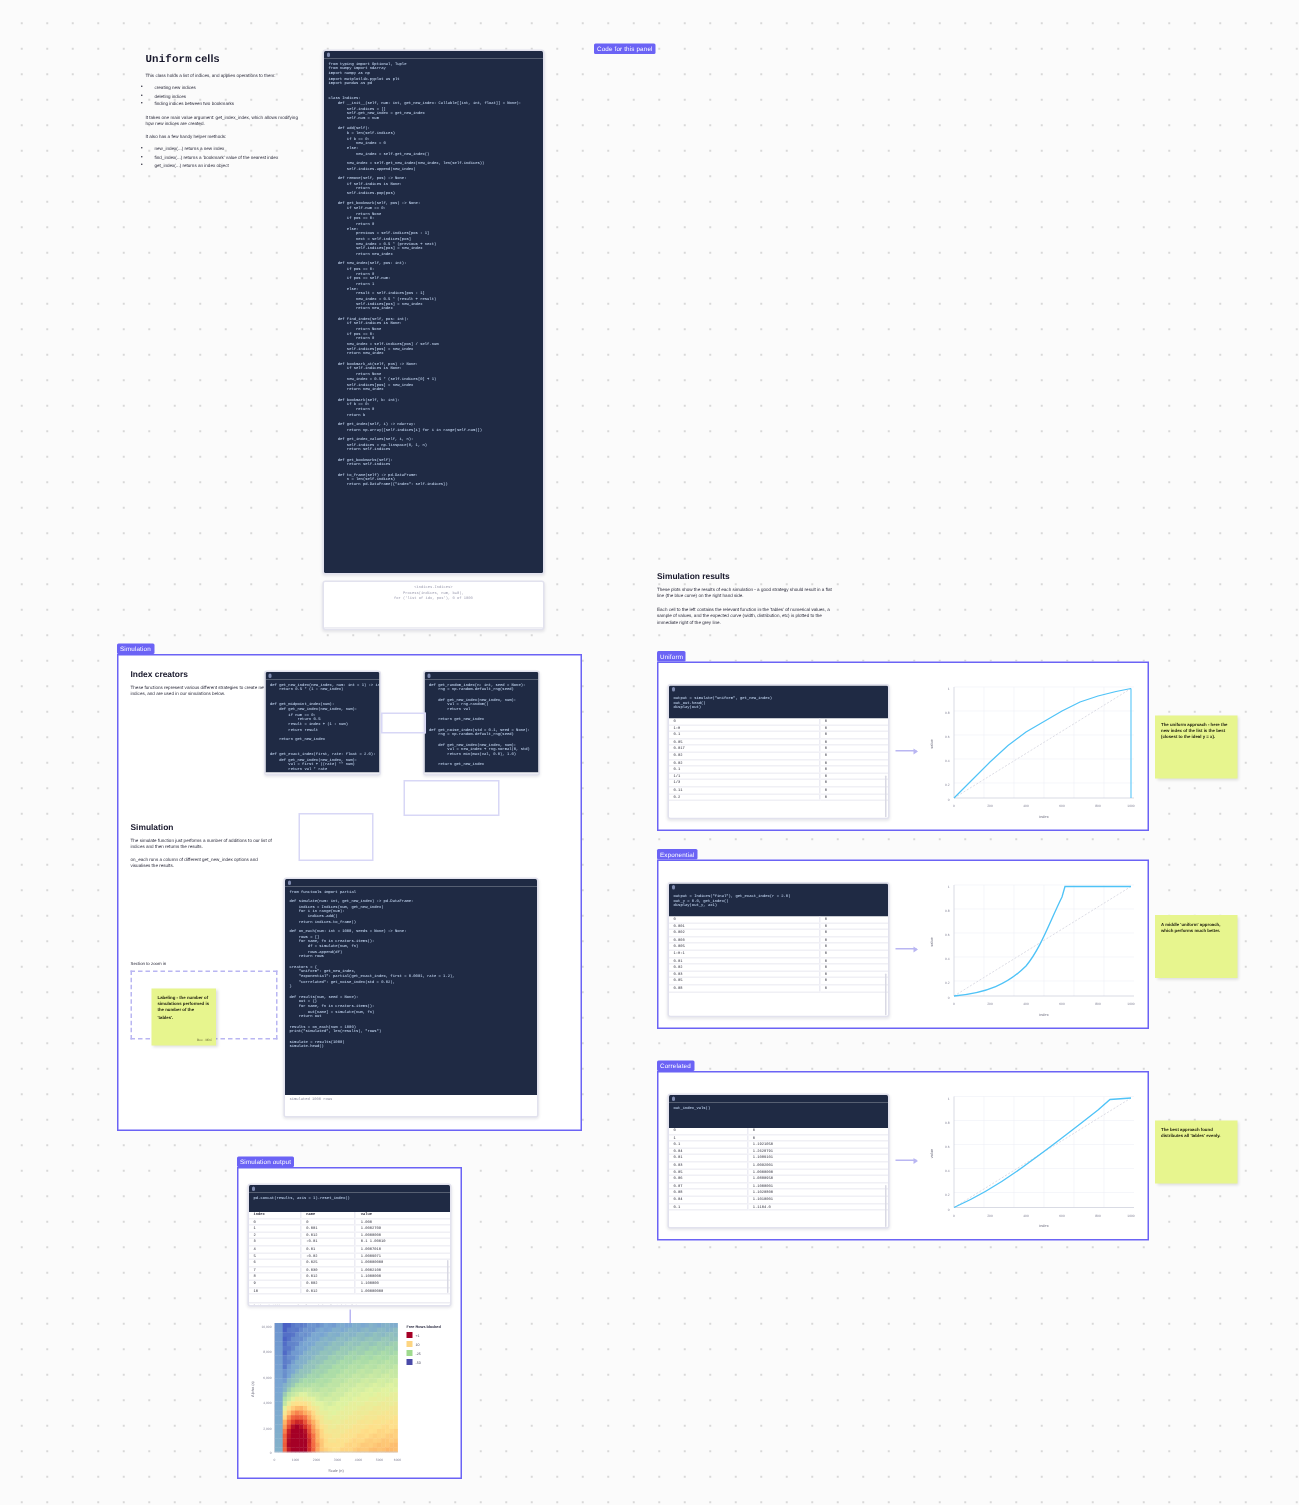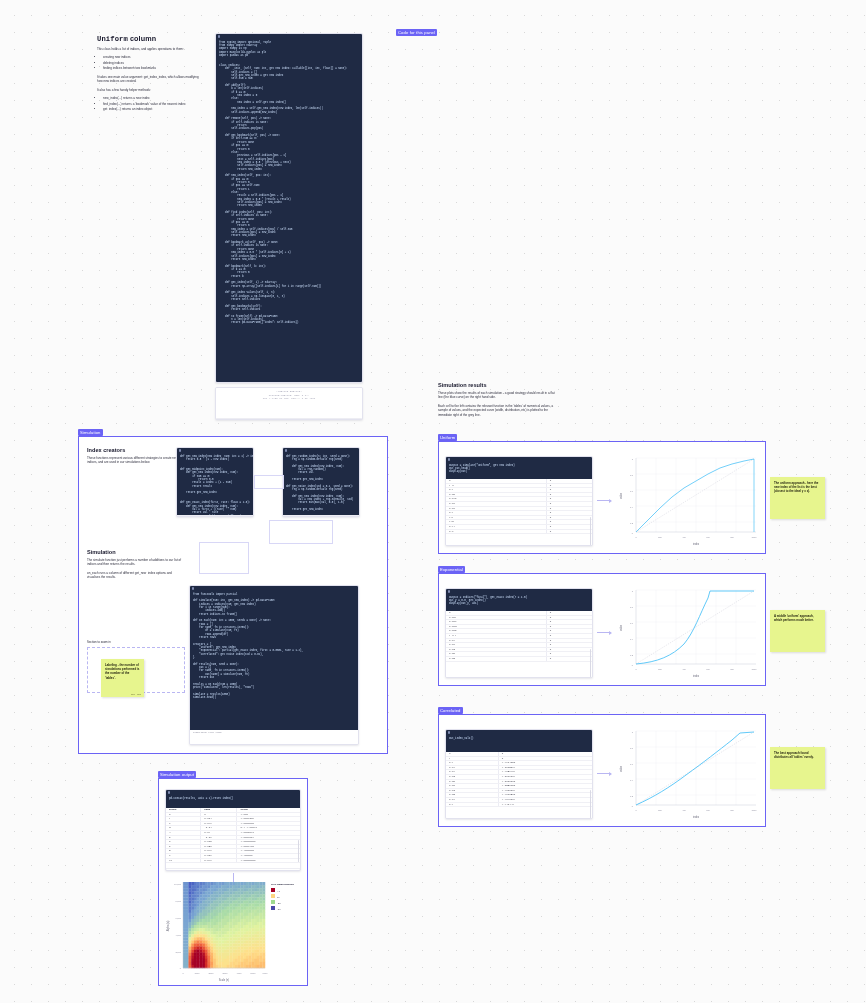--- a/index.html
+++ b/index.html
@@ -133,21 +133,21 @@
   }
 </style>
 </head>
 <body>
 
 <div id="canvas"></div>
 
 <div class="frame plain" style="left:92px;top:30px;width:118px;height:118px;border:none;background:transparent;">
   <div style="padding:4px 5px;">
     <div class="h1">
-      <span class="mono">Uniform</span><span> column</span>
+      <span class="mono">Uniform</span><span> cells</span>
     </div>
     <p class="para">This class holds a list of indices, and applies operations to them:</p>
     <ul class="bul">
       <li>creating new indices</li>
       <li>deleting indices</li>
       <li>finding indices between two bookmarks</li>
     </ul>
     <p class="para">It takes one main value argument: get_index_index, which allows modifying how new indices are created.</p>
     <p class="para">It also has a few handy helper methods:</p>
     <ul class="bul">

